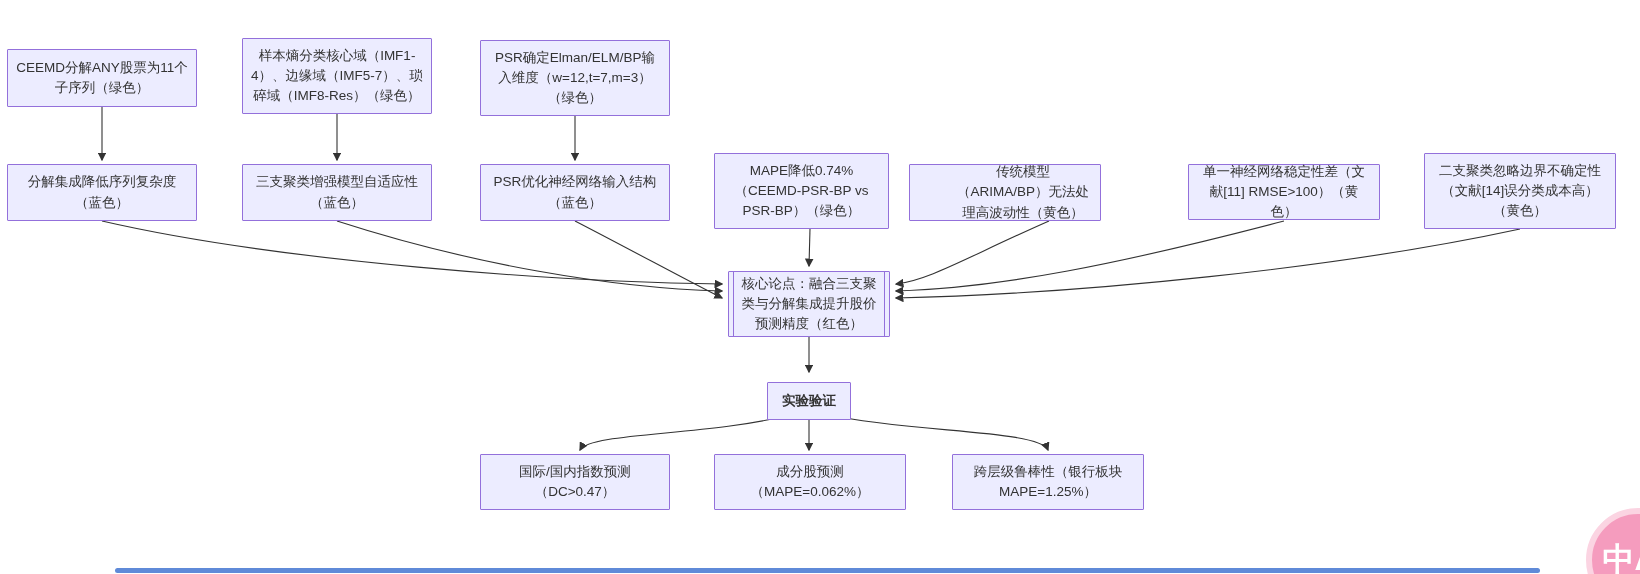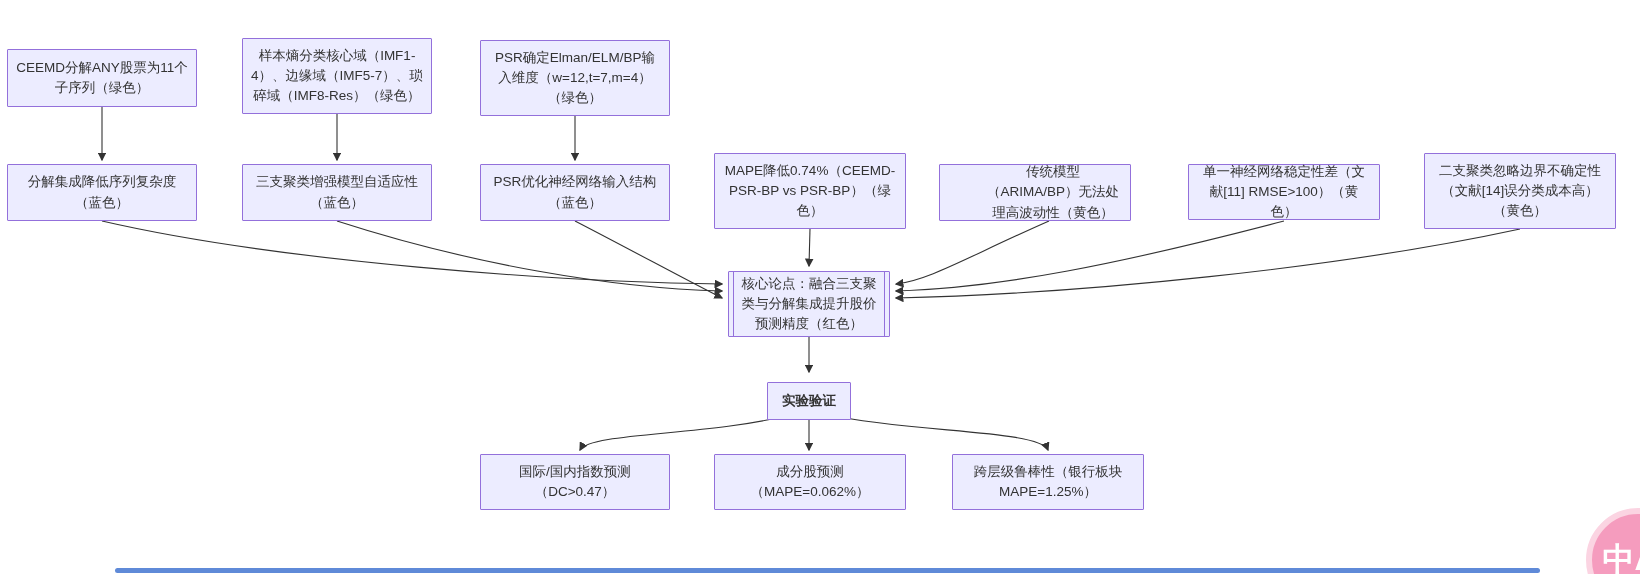--- a/index.html
+++ b/index.html
@@ -62,36 +62,36 @@
   <path class="edge" marker-end="url(#arrow)" d="M829,415 C915,433 1040,430 1048,450"></path>
 </svg>
 
 <div class="node" style="left:7px;top:49px;width:190px;height:58px;justify-content:flex-end;">
   <span class="label">CEEMD分解ANY股票为11个子序列（绿色）</span>
 </div>
 <div class="node" style="left:242px;top:38px;width:190px;height:76px;">
   <span class="label">样本熵分类核心域（IMF1-4）、边缘域（IMF5-7）、琐碎域（IMF8-Res）（绿色）</span>
 </div>
 <div class="node" style="left:480px;top:40px;width:190px;height:76px;">
-  <span class="label">PSR确定Elman/ELM/BP输入维度（w=12,t=7,m=4）（绿色）</span>
+  <span class="label">PSR确定Elman/ELM/BP输入维度（w=12,t=7,m=3）（绿色）</span>
 </div>
 
 <div class="node" style="left:7px;top:164px;width:190px;height:57px;">
   <span class="label">分解集成降低序列复杂度（蓝色）</span>
 </div>
 <div class="node" style="left:242px;top:164px;width:190px;height:57px;">
   <span class="label">三支聚类增强模型自适应性（蓝色）</span>
 </div>
 <div class="node" style="left:480px;top:164px;width:190px;height:57px;">
   <span class="label">PSR优化神经网络输入结构（蓝色）</span>
 </div>
-<div class="node" style="left:714px;top:153px;width:192px;height:76px;">
+<div class="node" style="left:714px;top:153px;width:175px;height:76px;">
   <span class="label">MAPE降低0.74%（CEEMD-PSR-BP vs PSR-BP）（绿色）</span>
 </div>
-<div class="node" style="left:939px;top:164px;width:192px;height:57px;padding-left:44px;">
+<div class="node" style="left:909px;top:164px;width:192px;height:57px;padding-left:44px;">
   <span class="label">传统模型（ARIMA/BP）无法处理高波动性（黄色）</span>
 </div>
 <div class="node" style="left:1188px;top:164px;width:192px;height:56px;">
   <span class="label">单一神经网络稳定性差（文献[11] RMSE&gt;100）（黄色）</span>
 </div>
 <div class="node" style="left:1424px;top:153px;width:192px;height:76px;">
   <span class="label">二支聚类忽略边界不确定性（文献[14]误分类成本高）（黄色）</span>
 </div>
 
 <div class="node core" style="left:728px;top:271px;width:162px;height:66px;">

